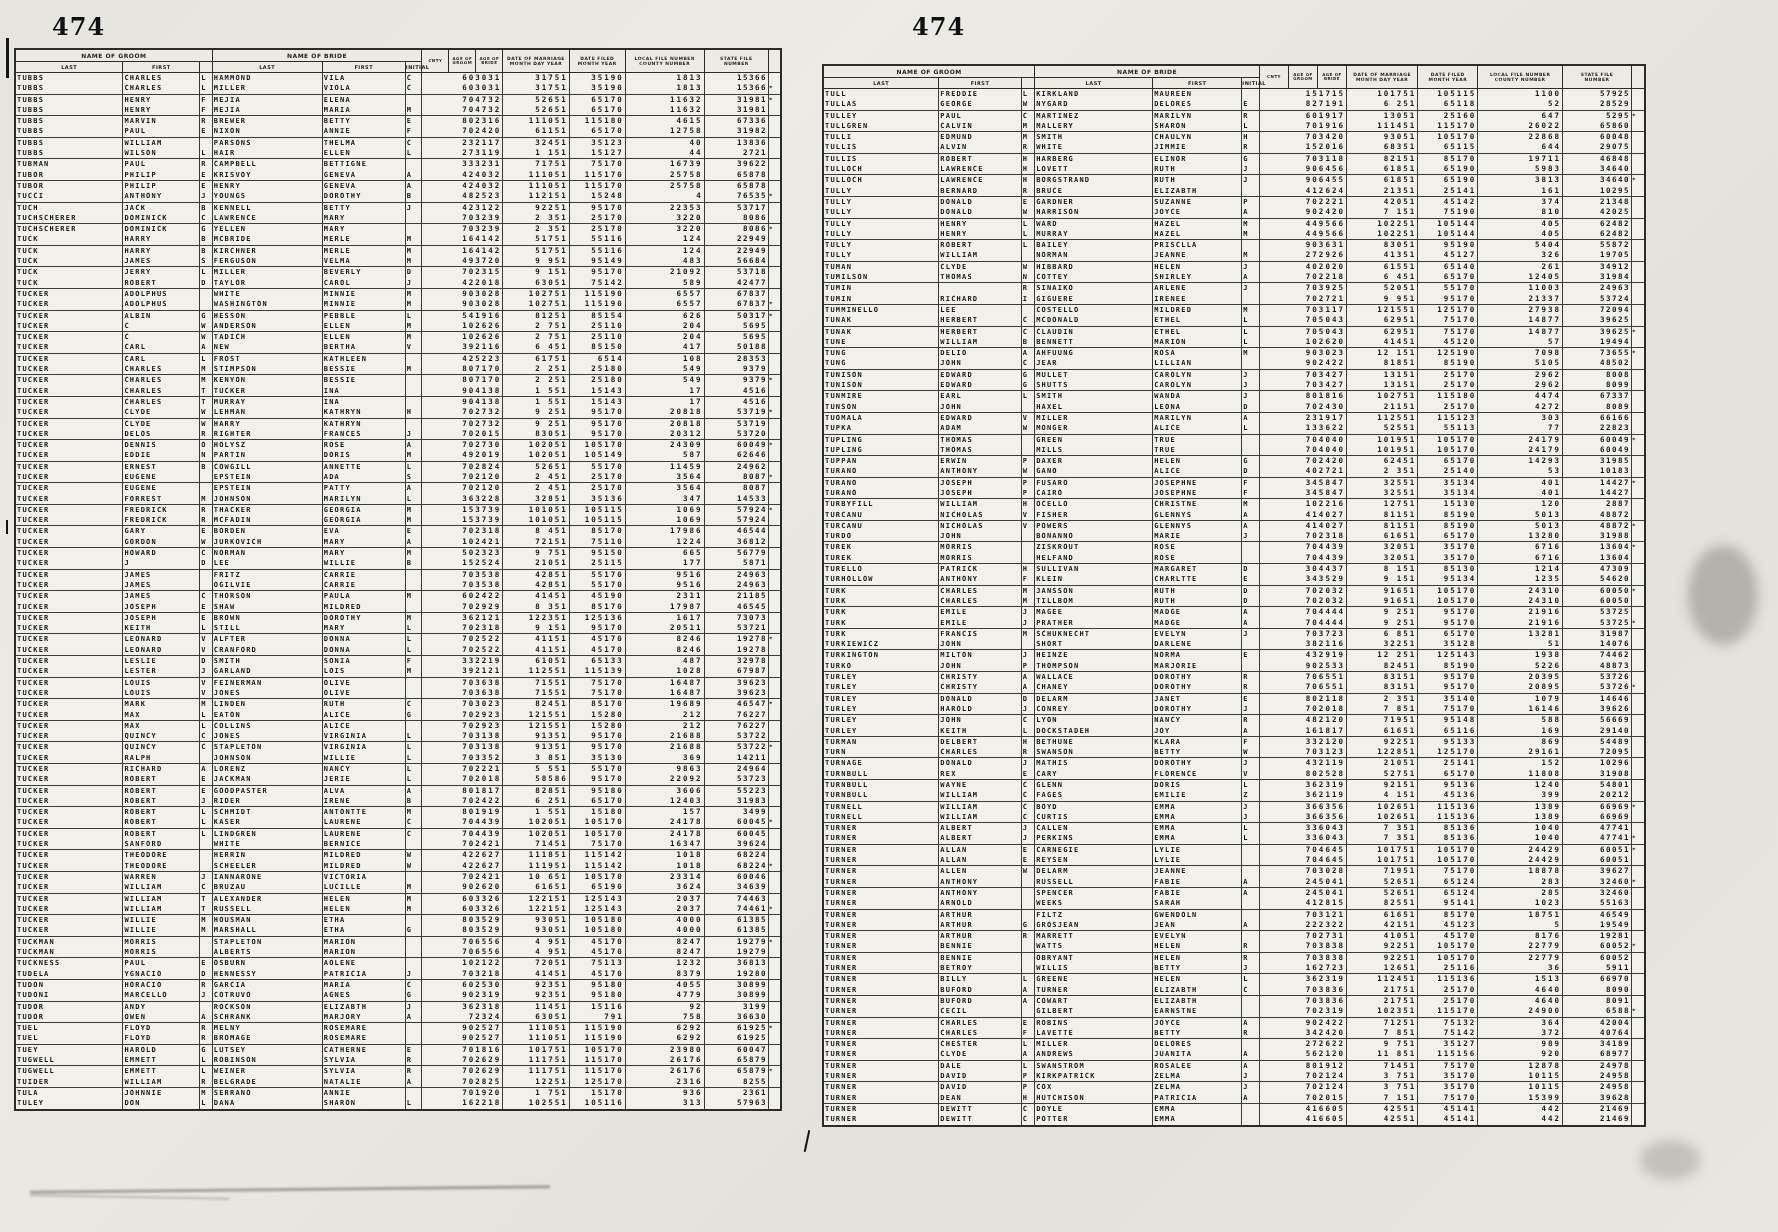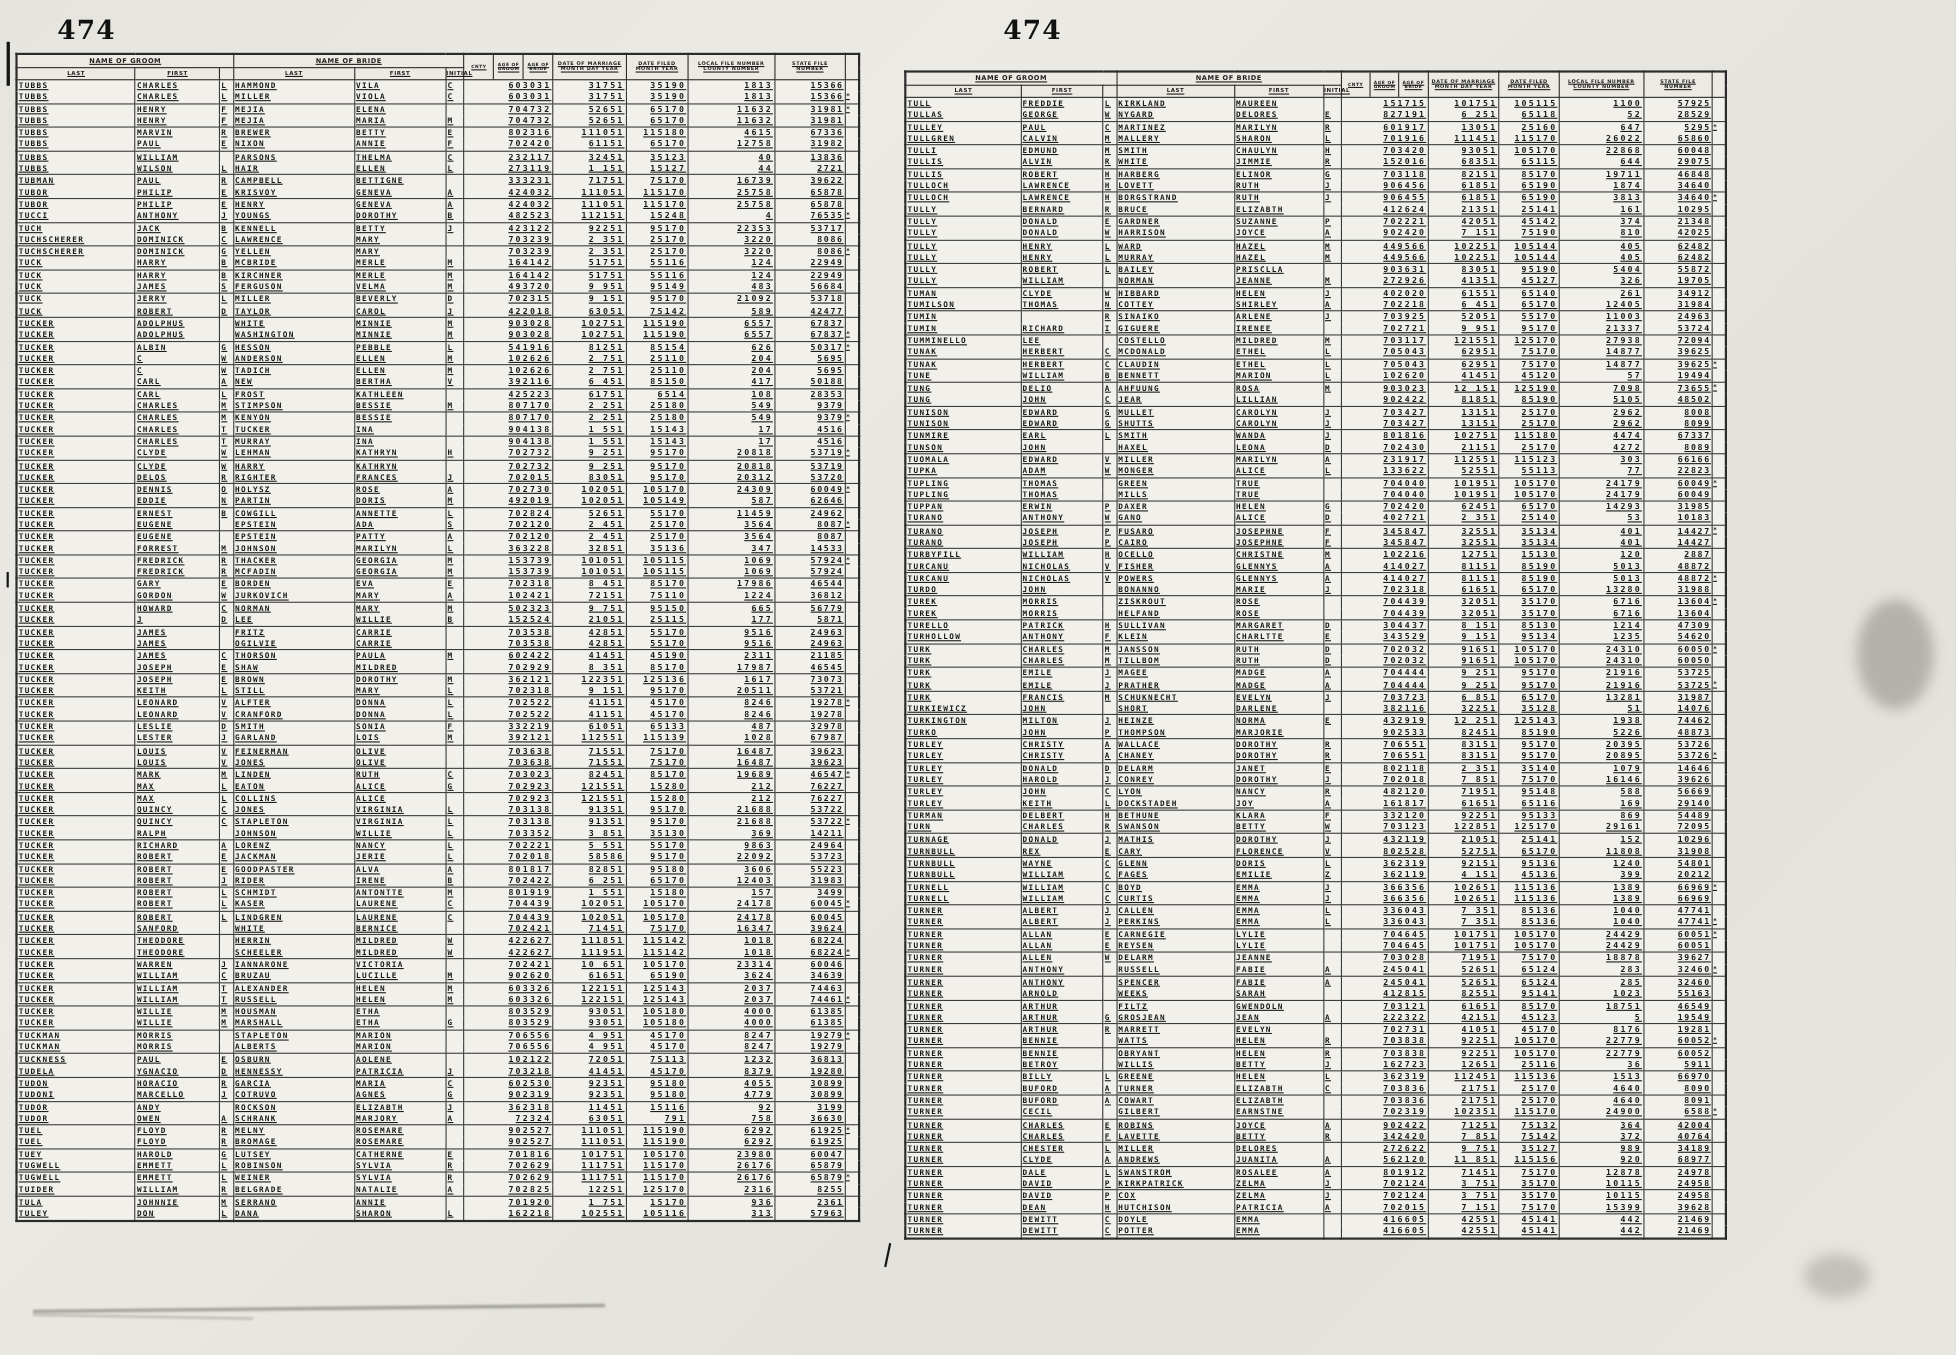--- a/index.html
+++ b/index.html
@@ -5,23 +5,23 @@
   html,body{margin:0;padding:0;}
   body{width:1778px;height:1232px;position:relative;background:#d8d7d2;overflow:hidden;
        font-family:"DejaVu Sans Mono","Liberation Mono",monospace;color:#1c1c1c;}
   .page{position:absolute;inset:0;background:linear-gradient(135deg,#e5e4df 0%,#eceae5 30%,#e2e1db 70%,#e8e6e1 100%);}
   .pageno{position:absolute;font-family:"DejaVu Serif","Liberation Serif",serif;font-weight:bold;
           font-size:24px;letter-spacing:1px;color:#111;}
   #pageno-left{left:52px;top:12px;}
   #pageno-right{left:912px;top:12px;}
   .edge-tick{position:absolute;background:#151515;}
   table.idx{position:absolute;border-collapse:collapse;table-layout:fixed;background:#f1f0ea;
-            border:2px solid #2b2b2b;text-decoration:underline;}
+            border:2px solid #2b2b2b;}
   #table-left{left:14px;top:48px;width:768px;}
-  #table-right{left:822px;top:64px;width:748px;}
+  #table-right{left:822px;top:64px;width:824px;}
   .idx col.w-gl{width:104px}.idx col.w-gf{width:74px}.idx col.w-gi{width:12px}
   .idx col.w-bl{width:106px}.idx col.w-bf{width:80px}.idx col.w-bi{width:16px}
   .idx col.w-c1{width:78px}.idx col.w-c2{width:64px}.idx col.w-c3{width:54px}
   .idx col.w-c4{width:76px}.idx col.w-st{width:62px}.idx col.w-mk{width:12px}
   .idx th{border:1px solid #2b2b2b;padding:0;font-weight:bold;background:#eceae3;
           font-size:5px;line-height:6px;letter-spacing:.5px;text-align:center;vertical-align:middle;
           font-family:"DejaVu Sans","Liberation Sans",sans-serif;color:#222;}
   .idx th.grp{font-size:6px;height:10px;}
   .idx th.sub{height:9px;font-size:5px;}
   .idx th.tall{height:22px;}
@@ -1613,21 +1613,21 @@
         <tr>
           <td class="c0">TULLOCH</td>
           <td class="c1">LAWRENCE</td>
           <td class="c2">H</td>
           <td class="c3">LOVETT</td>
           <td class="c4">RUTH</td>
           <td class="c5">J</td>
           <td class="c6">906456</td>
           <td class="c7">61851</td>
           <td class="c8">65190</td>
-          <td class="c9">1874</td>
+          <td class="c9">5983</td>
           <td class="c10">34640</td>
           <td class="c11"></td>
         </tr>
         <tr>
           <td class="c0">TULLOCH</td>
           <td class="c1">LAWRENCE</td>
           <td class="c2">H</td>
           <td class="c3">BORGSTRAND</td>
           <td class="c4">RUTH</td>
           <td class="c5">J</td>

